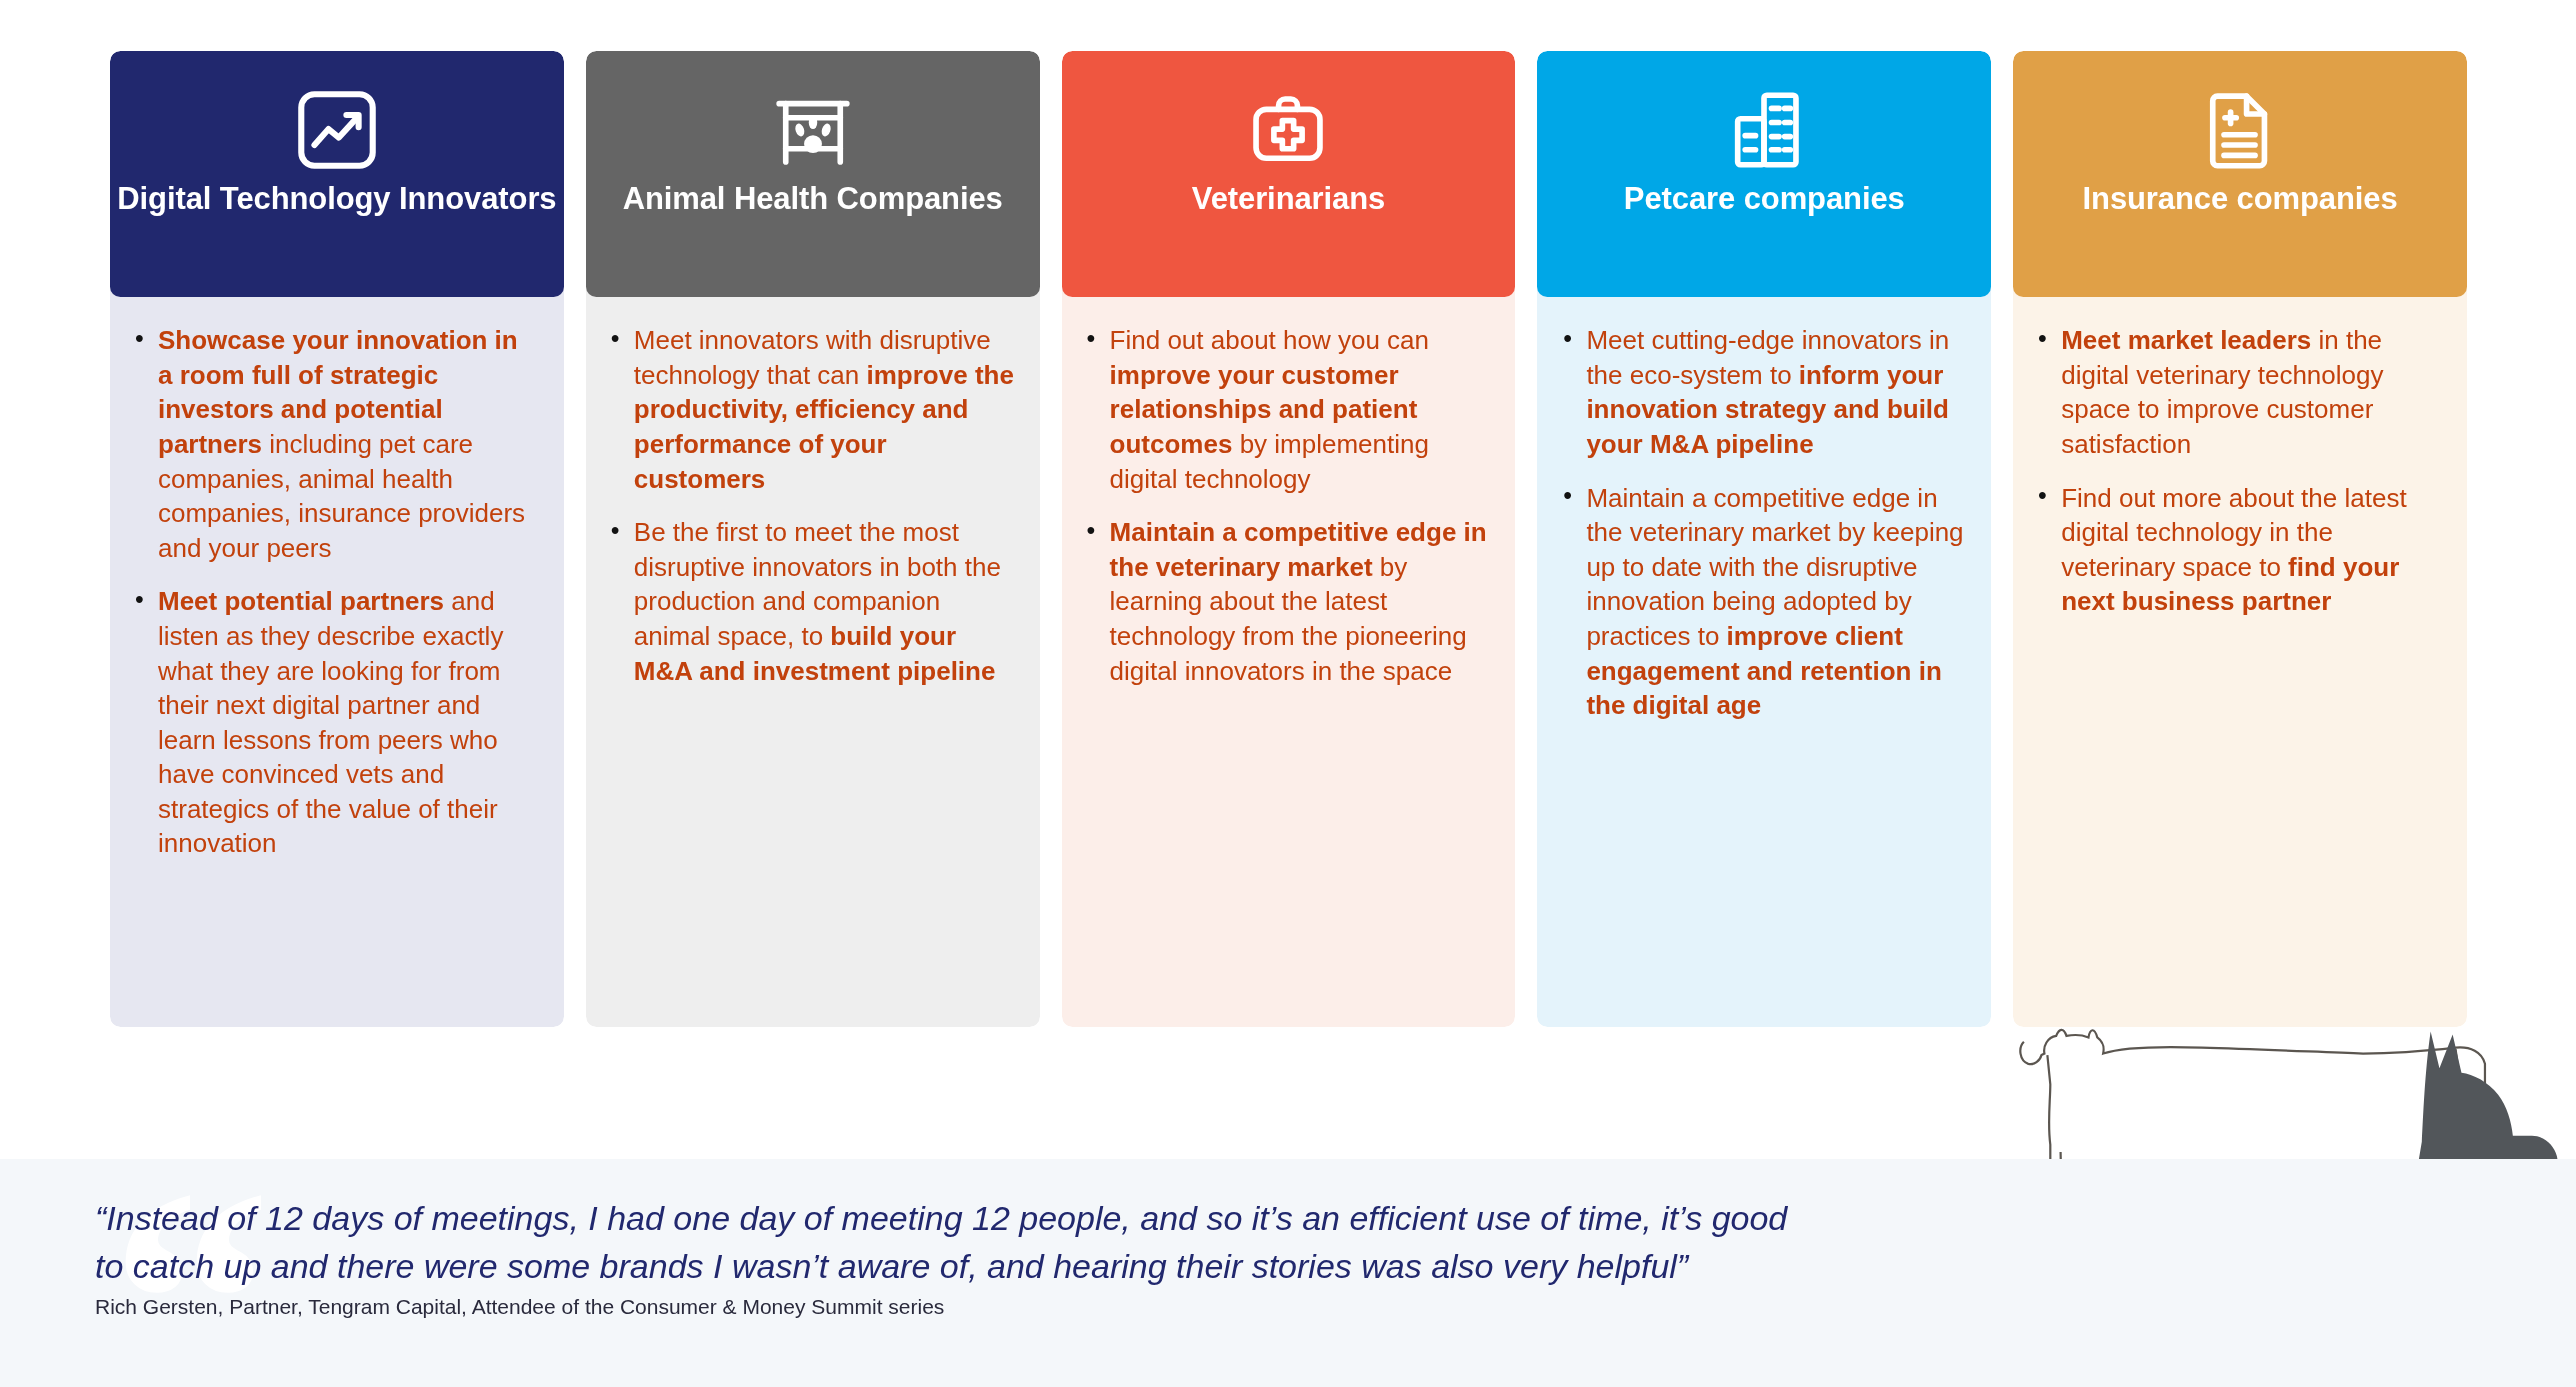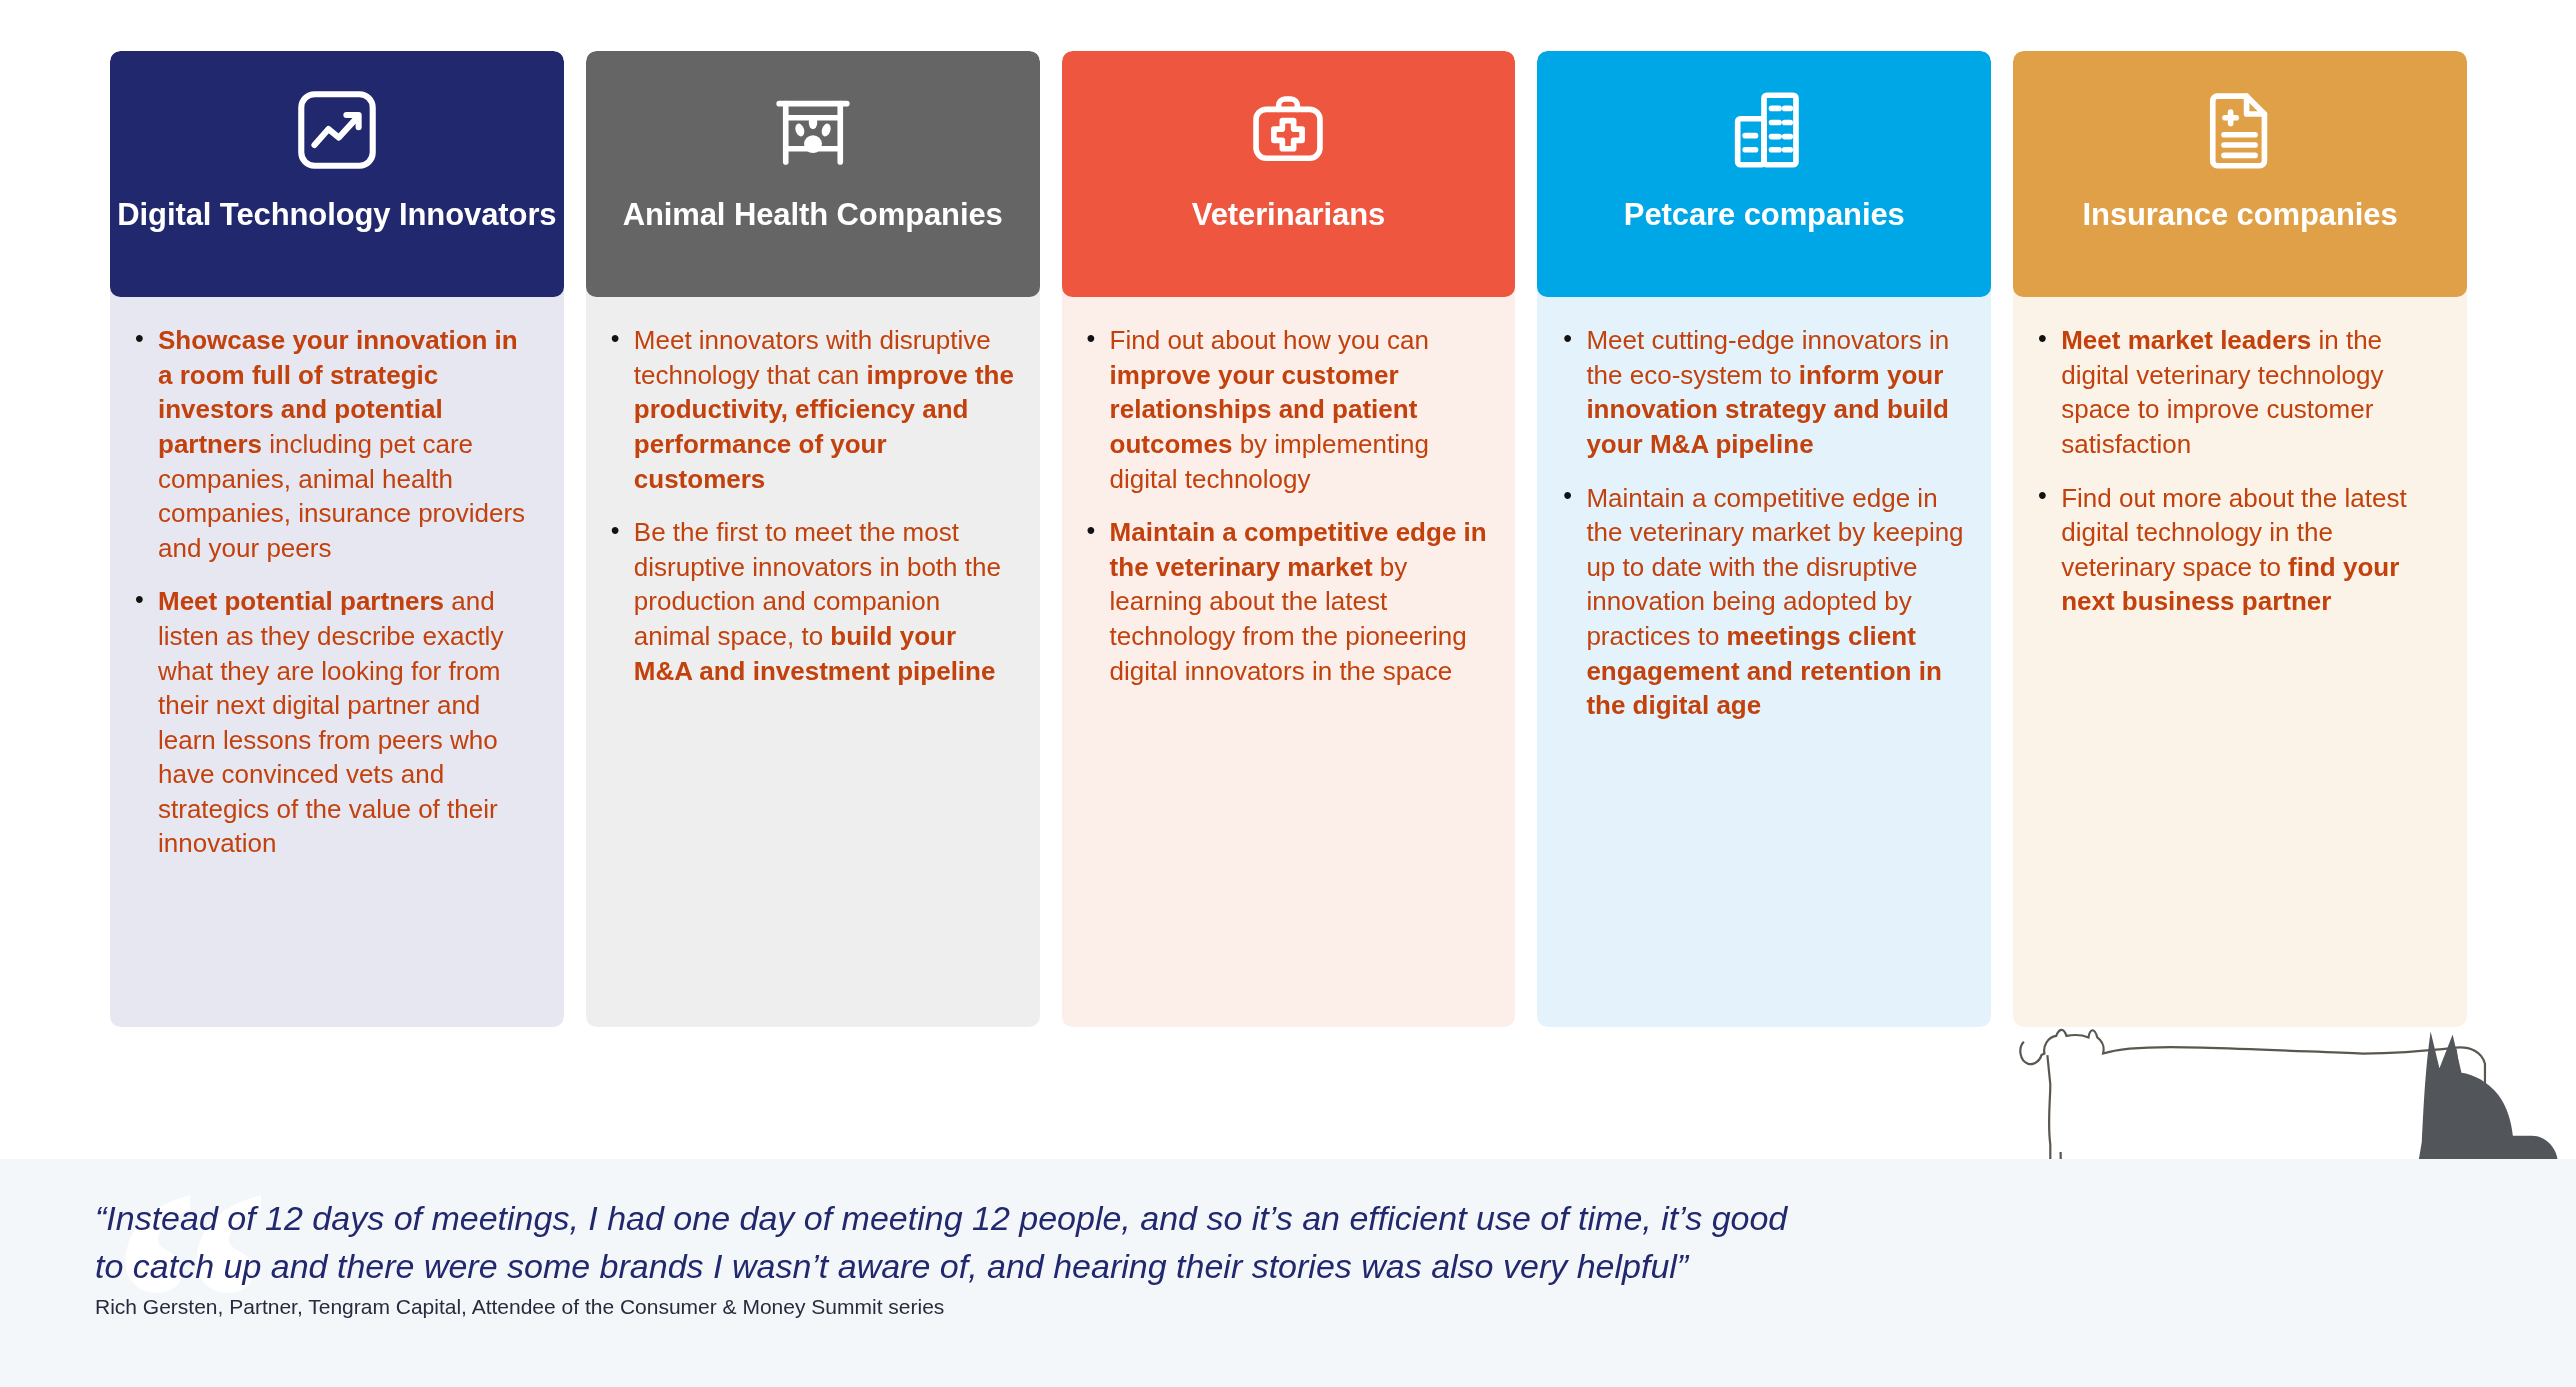--- a/index.html
+++ b/index.html
@@ -21,21 +21,21 @@
   .card-head{
     border-radius:10.3px;
     height:246px;
     display:flex;flex-direction:column;align-items:center;justify-content:flex-start;
     padding-top:32px;box-sizing:border-box;
     position:relative;z-index:2;
   }
   .card-icon{width:94px;height:94px;display:block;}
   .card-title{
     color:#ffffff;font-weight:bold;font-size:31px;line-height:1.22;
-    text-align:center;margin-top:19px;padding:0 7px;letter-spacing:-0.1px;
+    text-align:center;margin-top:3px;padding:0 7px;letter-spacing:-0.1px;
   }
   .card-body{
     margin-top:-11.7px;padding:38px 25px 29px 19px;
     border-bottom-left-radius:10.3px;border-bottom-right-radius:10.3px;
     box-sizing:border-box;flex:1;
   }
   .card-body ul{margin:0;padding:0;list-style:none;}
   .card-body li{
     position:relative;padding-left:29px;margin-bottom:19px;
     font-size:26px;line-height:1.33;color:#c2410c;font-weight:300;
@@ -162,21 +162,21 @@
             <line x1="72" y1="71" x2="78" y2="71"></line>
           <line x1="30" y1="56" x2="41" y2="56"></line>
           <line x1="30" y1="71" x2="41" y2="71"></line>
         </svg>
       </span>
       <div class="card-title">Petcare companies</div>
     </div>
     <div class="card-body h4" style="background:#e4f3fb;">
       <ul>
         <li><span>Meet cutting-edge innovators in the eco-system to </span><b>inform your innovation strategy and build your M&amp;A pipeline</b></li>
-        <li><span>Maintain a competitive edge in the veterinary market by keeping up to date with the disruptive innovation being adopted by practices to </span><b>meetings client engagement and retention in the digital age</b></li>
+        <li><span>Maintain a competitive edge in the veterinary market by keeping up to date with the disruptive innovation being adopted by practices to </span><b>improve client engagement and retention in the digital age</b></li>
       </ul>
     </div>
   </div>
 
   <div class="card">
     <div class="card-head" style="background:#e0a047;">
       <span class="card-icon">
         <svg viewBox="0 0 100 100" width="94" height="94" fill="none" stroke="#fff" stroke-width="6" stroke-linecap="round" stroke-linejoin="round">
           <path d="M26 14h31l19 19v50a5 5 0 0 1-5 5H26a5 5 0 0 1-5-5V19a5 5 0 0 1 5-5z"></path>
           <polyline points="57,14 57,33 76,33"></polyline>

